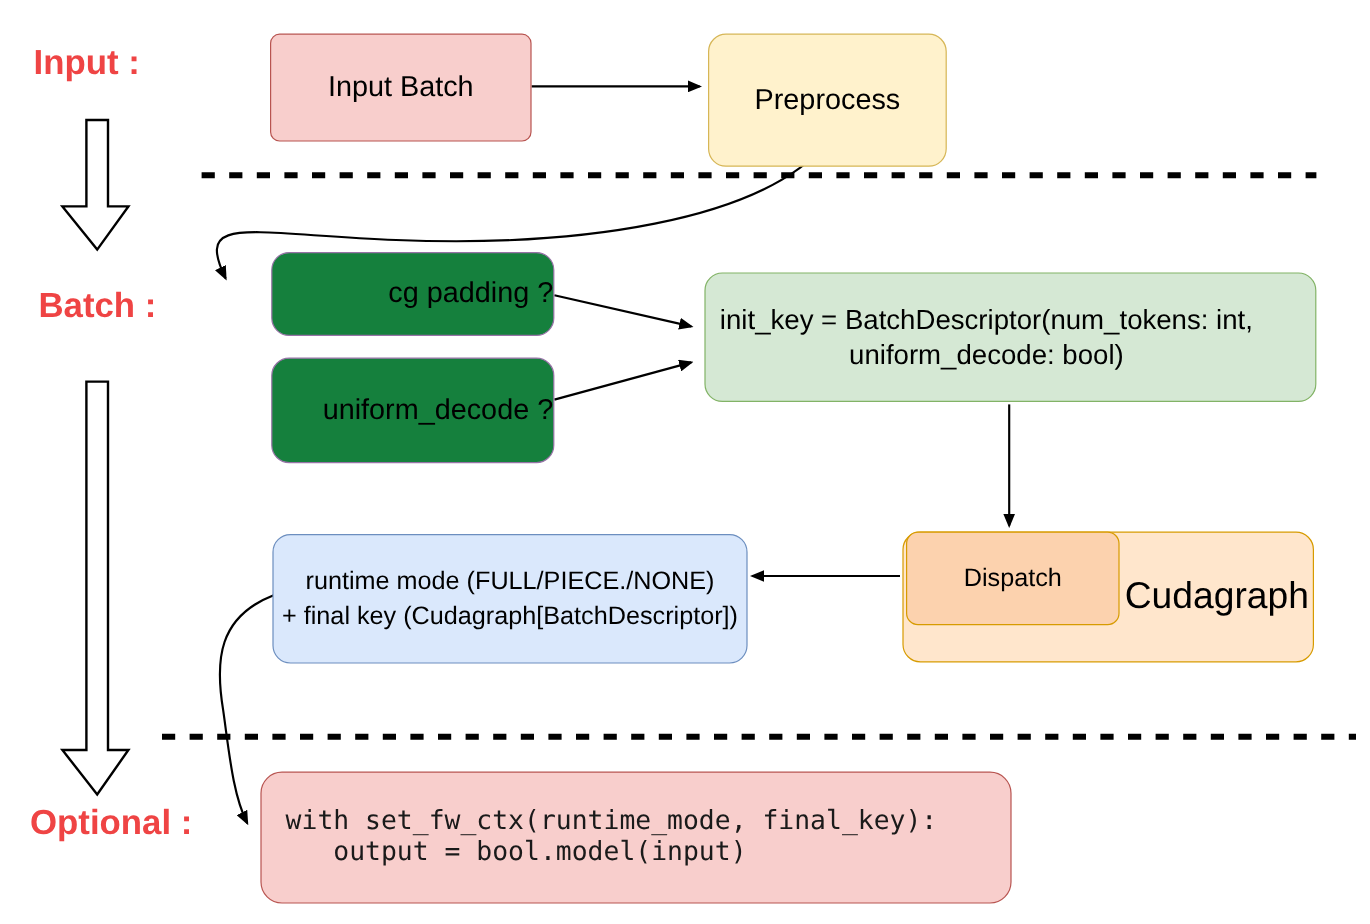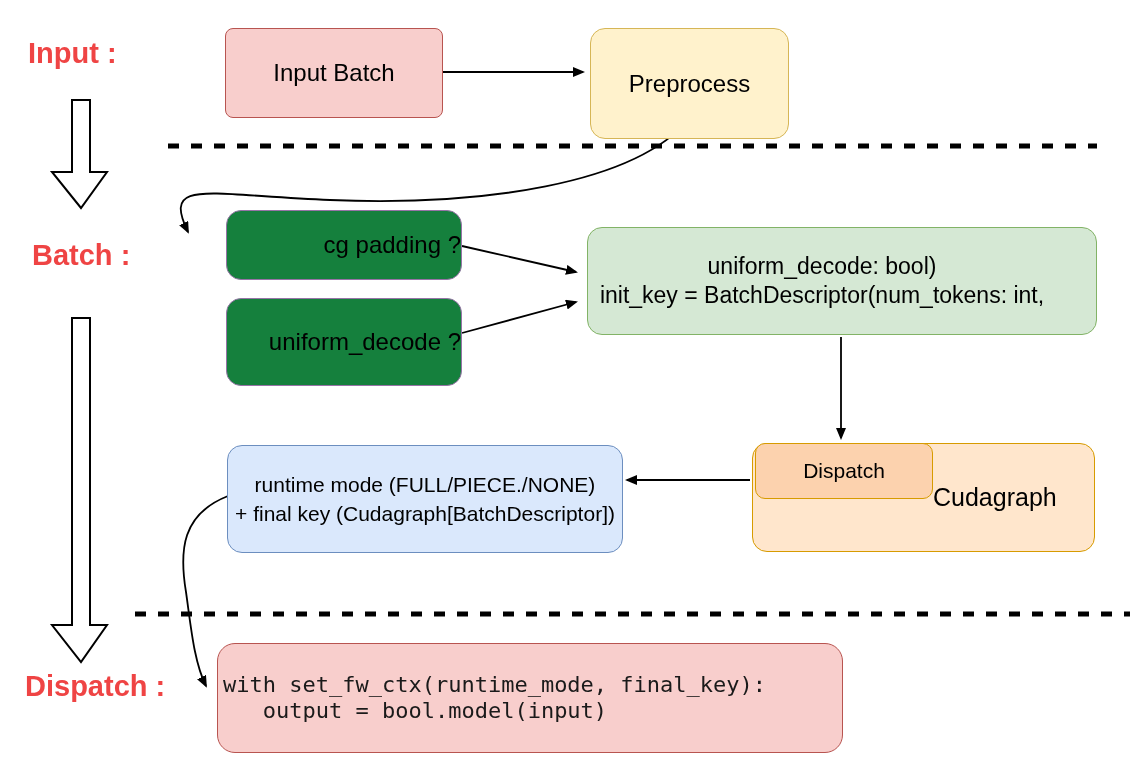--- a/index.html
+++ b/index.html
@@ -18,27 +18,27 @@
   .green{background:#d5e8d4;border-color:#82b366;}
   .blue{background:#dae8fc;border-color:#6c8ebf;}
   .orange-outer{background:#ffe6cc;border-color:#d79b00;}
   .orange-inner{background:#fcd2ae;border-color:#d79b00;border-radius:10px;}
   #n-input-batch{left:225px;top:28px;width:218px;height:90px;border-radius:8px;}
   #n-preprocess{left:590px;top:28px;width:199px;height:111px;}
   #n-cg-padding{left:226px;top:210px;width:236px;height:70px;}
   #n-uniform-decode{left:226px;top:298px;width:236px;height:88px;}
   #n-init-key{left:587px;top:227px;width:510px;height:108px;font-size:23px;padding-right:40px;}
   #n-cudagraph{left:752px;top:443px;width:343px;height:109px;}
-  #n-dispatch{left:755px;top:443px;width:178px;height:56px;font-size:21px;}
+  #n-dispatch{left:755px;top:443px;width:178px;height:78px;font-size:21px;}
   #cudagraph-label{position:absolute;left:933px;top:443px;width:162px;height:109px;
-        display:flex;flex-direction:column;align-items:flex-start;justify-content:center;
-        font-size:25px;line-height:1.25;}
+        display:flex;flex-direction:column;align-items:center;justify-content:center;
+        font-size:31px;line-height:1.25;}
   #n-runtime{left:227px;top:445px;width:396px;height:108px;font-size:21px;line-height:1.4;}
   #n-code{left:217px;top:643px;width:626px;height:110px;border-radius:18px;
-        align-items:flex-start;text-align:left;padding-left:5px;
+        align-items:flex-start;text-align:left;padding-left:20px;
         font-family:"DejaVu Sans Mono","Liberation Mono",monospace;font-size:22px;line-height:26px;}
   #n-code .line{white-space:pre;color:#1a1a1a;}
   #l-input{left:28px;top:38px;}
   #l-plan{left:32px;top:240px;}
   #l-execute{left:25px;top:671px;}
 </style>
 </head>
 <body>
 
 <div class="canvas">
@@ -60,41 +60,41 @@
     <path d="M 690 118 C 635 185, 480 206, 330 200 C 205 195, 162 178, 188 232" fill="none" stroke="#000" stroke-width="1.8" marker-end="url(#arr)"></path>
     <line x1="462" y1="246" x2="576" y2="272" stroke="#000" stroke-width="1.8" marker-end="url(#arr)"></line>
     <line x1="462" y1="333" x2="576" y2="302" stroke="#000" stroke-width="1.8" marker-end="url(#arr)"></line>
     <line x1="841" y1="337" x2="841" y2="438" stroke="#000" stroke-width="1.8" marker-end="url(#arr)"></line>
     <line x1="750" y1="480" x2="627" y2="480" stroke="#000" stroke-width="1.8" marker-end="url(#arr)"></line>
     <path d="M 228 496 C 182 514, 179 550, 186 592 C 191 627, 194 662, 206 686" fill="none" stroke="#000" stroke-width="1.8" marker-end="url(#arr)"></path>
   </svg>
 
   <div class="stage-label" id="l-input">Input :</div>
   <div class="stage-label" id="l-plan">Batch :</div>
-  <div class="stage-label" id="l-execute">Dispatch :</div>
+  <div class="stage-label" id="l-execute">Optional :</div>
 
   <div class="node red" id="n-input-batch">
     <div class="line">Input Batch</div>
   </div>
 
   <div class="node yellow" id="n-preprocess">
     <div class="line">Preprocess</div>
   </div>
 
   <div class="node purple" id="n-cg-padding">
     <div class="line">cg padding ?</div>
   </div>
 
   <div class="node purple" id="n-uniform-decode">
     <div class="line">uniform_decode ?</div>
   </div>
 
   <div class="node green" id="n-init-key">
+    <div class="line">init_key = BatchDescriptor(num_tokens: int,</div>
     <div class="line">uniform_decode: bool)</div>
-    <div class="line">init_key = BatchDescriptor(num_tokens: int,</div>
   </div>
 
   <div class="node orange-outer" id="n-cudagraph"></div>
   <div class="node orange-inner" id="n-dispatch">
     <div class="line">Dispatch</div>
   </div>
   <div id="cudagraph-label">
     <div class="line">Cudagraph</div>
   </div>
 

